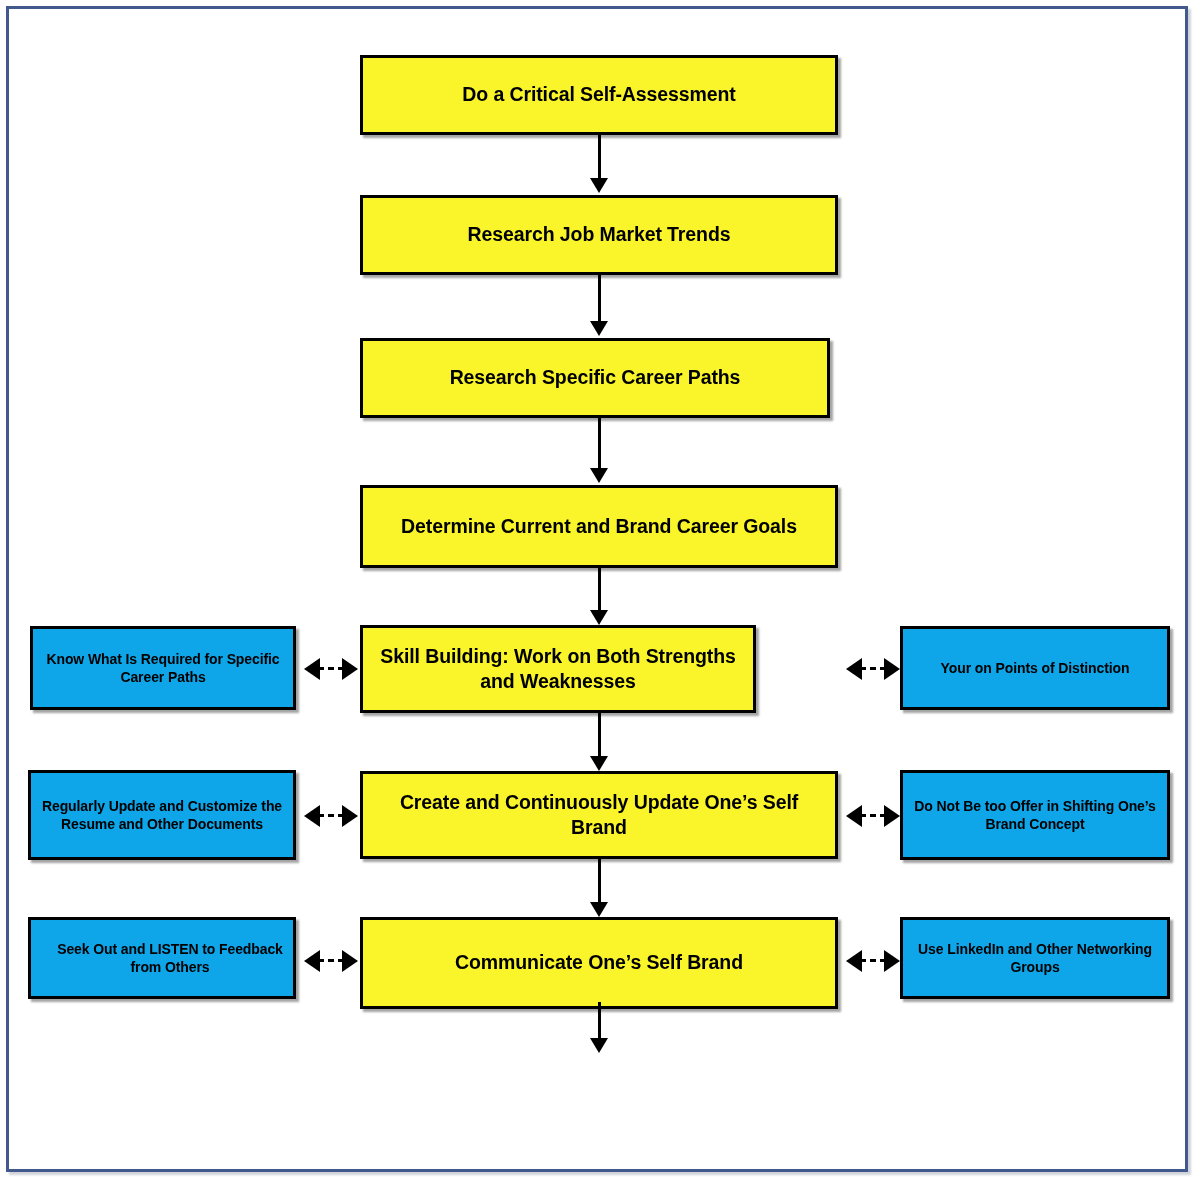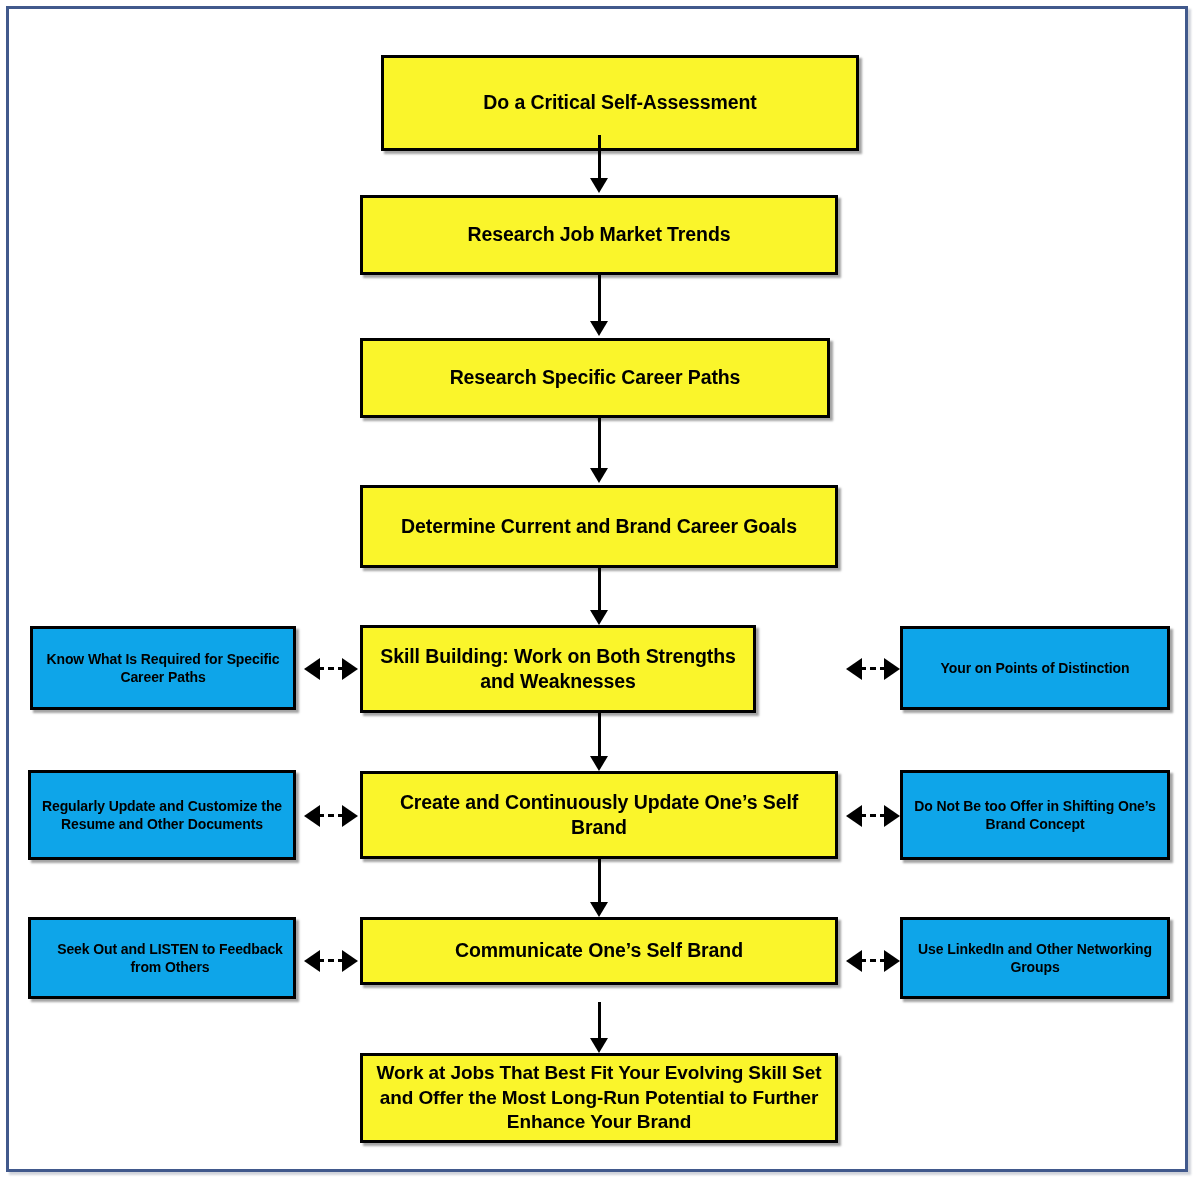--- a/index.html
+++ b/index.html
@@ -111,21 +111,21 @@
 </style>
 </head>
 <body>
 
 <div id="page">
 
   <div id="outer-border"></div>
 
   <div id="canvas">
 
-    <div class="node main" style="left:360px; top:55px; width:478px; height:96px;margin-left:21px;">
+    <div class="node main" style="left:360px; top:55px; width:478px; height:80px;">
       <span class="label">Do a Critical Self-Assessment</span>
     </div>
 
     <div class="node main" style="left:360px; top:195px; width:478px; height:80px;">
       <span class="label">Research Job Market Trends</span>
     </div>
 
     <div class="node main" style="left:360px; top:338px; width:470px; height:80px;">
       <span class="label">Research Specific Career Paths</span>
     </div>
@@ -135,27 +135,24 @@
     </div>
 
     <div class="node main" style="left:360px; top:625px; width:396px; height:88px;align-items:center;">
       <span class="label">Skill Building: Work on Both Strengths and Weaknesses</span>
     </div>
 
     <div class="node main" style="left:360px; top:771px; width:478px; height:88px;">
       <span class="label">Create and Continuously Update One’s Self Brand</span>
     </div>
 
-    <div class="node main" style="left:360px; top:917px; width:478px; height:68px;">
+    <div class="node main" style="left:360px; top:917px; width:478px; height:92px;">
       <span class="label">Communicate One’s Self Brand</span>
     </div>
 
-    <div class="node main" style="left:360px; top:1053px; width:478px; height:90px; font-size:19px;">
-      <span class="label">Work at Jobs That Best Fit Your Evolving Skill Set and Offer the Most Long-Run Potential to Further Enhance Your Brand</span>
-    </div>
 
     <div class="node side" style="left:30px; top:626px; width:266px; height:84px;">
       <span class="label">Know What Is Required for Specific Career Paths</span>
     </div>
 
     <div class="node side" style="left:28px; top:770px; width:268px; height:90px;">
       <span class="label">Regularly Update and Customize the Resume and Other Documents</span>
     </div>
 
     <div class="node side" style="left:28px; top:917px; width:268px; height:82px;padding-left:24px;">

